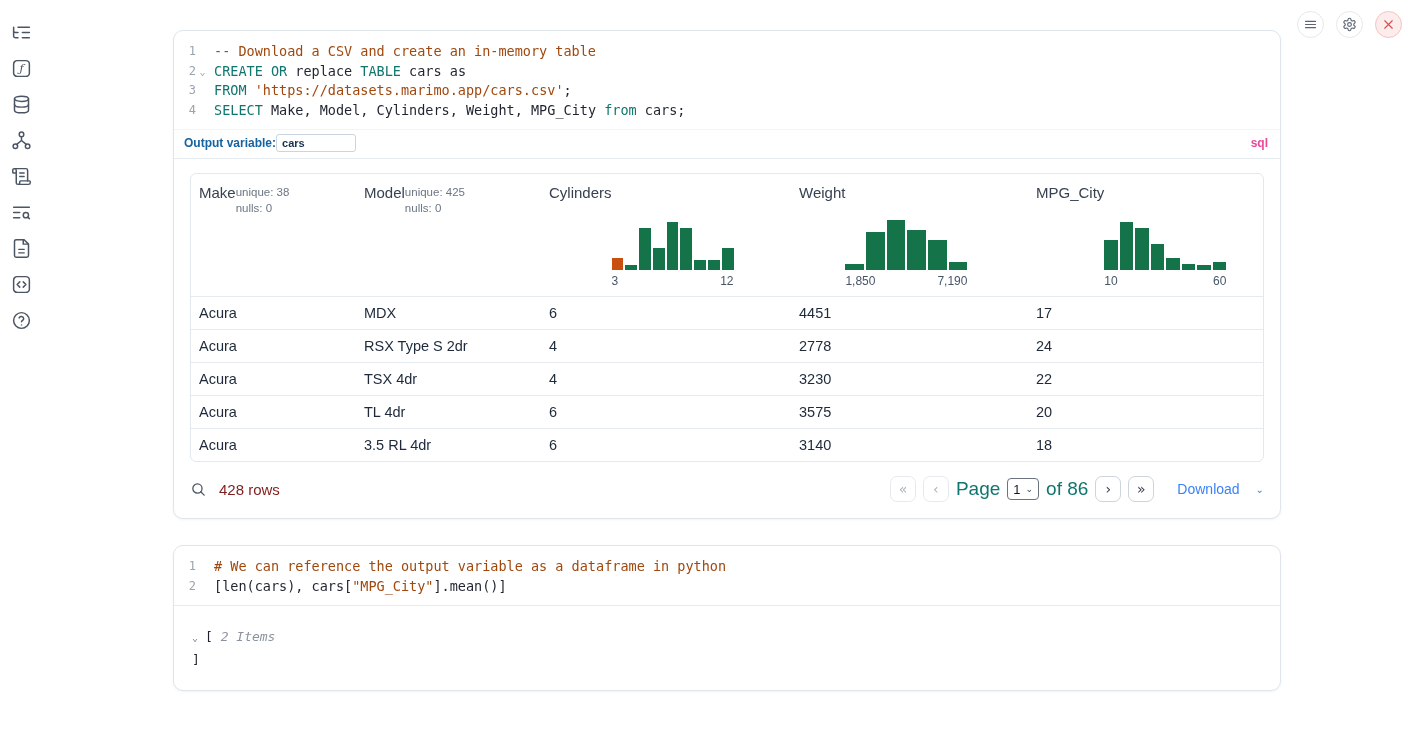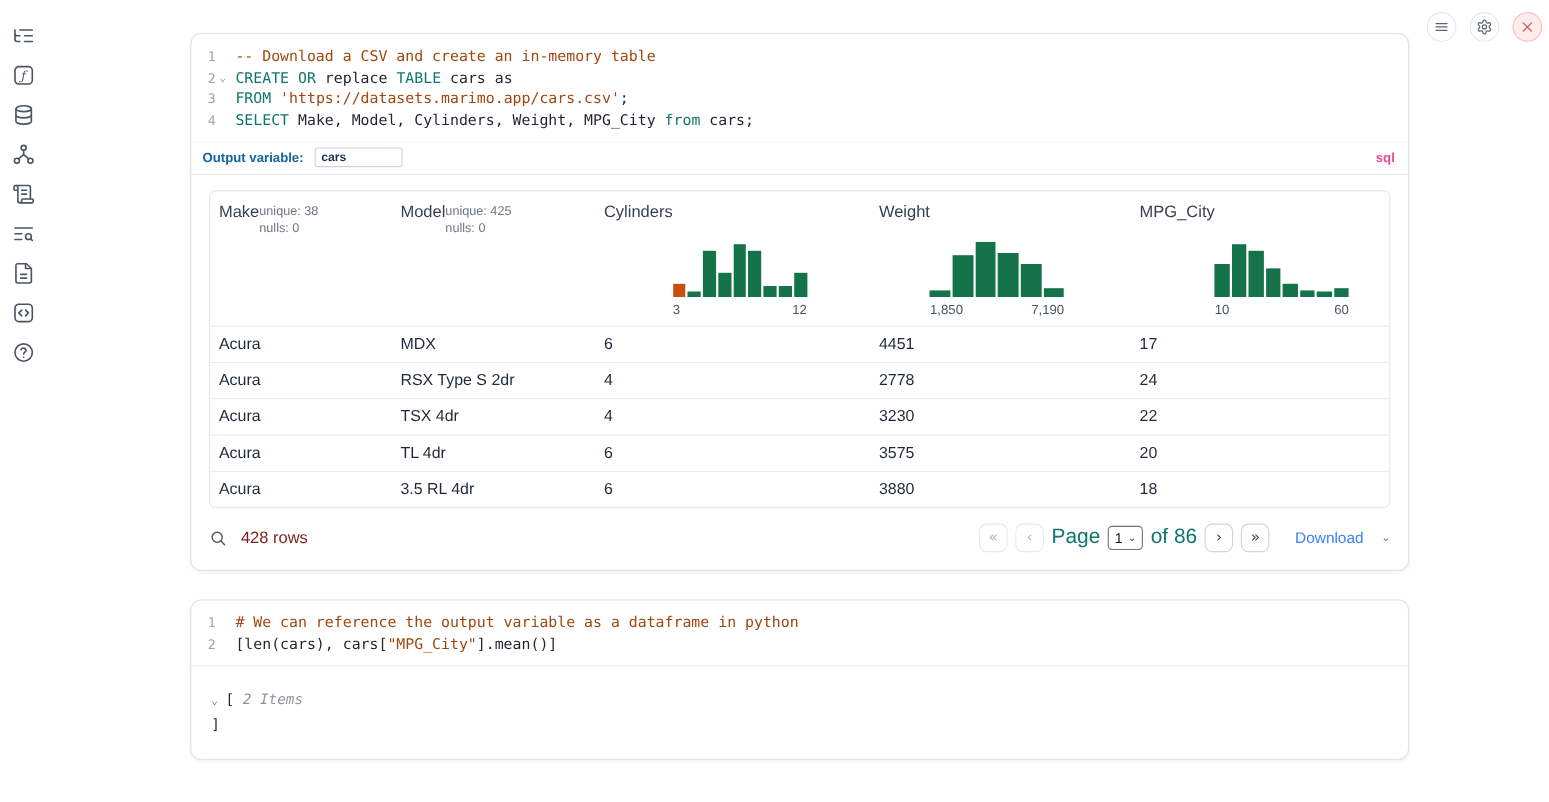--- a/index.html
+++ b/index.html
@@ -27,21 +27,21 @@
   .code-line { display:flex; font-family:"DejaVu Sans Mono",monospace; font-size:13.5px; line-height:19.5px; cursor:text; }
   .gutter { width:22px; text-align:right; color:#9aa4b1; font-size:12px; flex-shrink:0; user-select:none; }
   .fold { width:13px; flex-shrink:0; color:#8b95a3; font-size:10px; text-align:center; line-height:19.5px; }
   .code-content { padding-left:5px; white-space:pre; color:#1f2430; }
   .tok-keyword { color:#0e766e; }
   .tok-comment { color:#a0480e; }
   .tok-string  { color:#a0480e; }
   .tok-plain   { color:#1f2430; }
 
   
-  .outvar-row { display:flex; align-items:center; gap:10px; padding:4px 12px 6px 10px; border-top:1px solid #f1f4f8; border-bottom:1px solid #e6ebf1; }
+  .outvar-row { display:flex; align-items:center; padding:4px 12px 6px 10px; border-top:1px solid #f1f4f8; border-bottom:1px solid #e6ebf1; }
   .outvar-label { color:#15639f; font-size:12px; font-weight:700; }
   .outvar-input { width:80px; height:18px; border:1px solid #cbd5e1; border-radius:3px; font-size:11px; font-weight:700; padding:0 5px; color:#16324f; font-family:"Liberation Sans",sans-serif; }
   .lang-badge { margin-left:auto; color:#ec4899; font-size:12px; font-weight:600; }
 
   
   .table-card { margin:14px 16px 0; border:1px solid #e2e8f0; border-radius:6px; overflow:hidden; }
   table { width:100%; border-collapse:collapse; table-layout:fixed; }
   th { text-align:left; font-weight:400; padding:10px 8px 8px; vertical-align:top; }
   .th-wrap { display:flex; flex-direction:row; height:104px; }
   .col-name { font-size:15px; color:#374151; margin-bottom:8px; }
@@ -307,21 +307,21 @@
               <td>Acura</td>
               <td>TL 4dr</td>
               <td>6</td>
               <td>3575</td>
               <td>20</td>
             </tr>
             <tr>
               <td>Acura</td>
               <td>3.5 RL 4dr</td>
               <td>6</td>
-              <td>3880</td>
+              <td>3140</td>
               <td>18</td>
             </tr>
           </tbody>
       </table>
     </div>
 
     <div class="table-footer">
       <button class="search-btn">
         <svg viewBox="0 0 24 24">
             <circle cx="10.5" cy="10.5" r="6.5"></circle>

